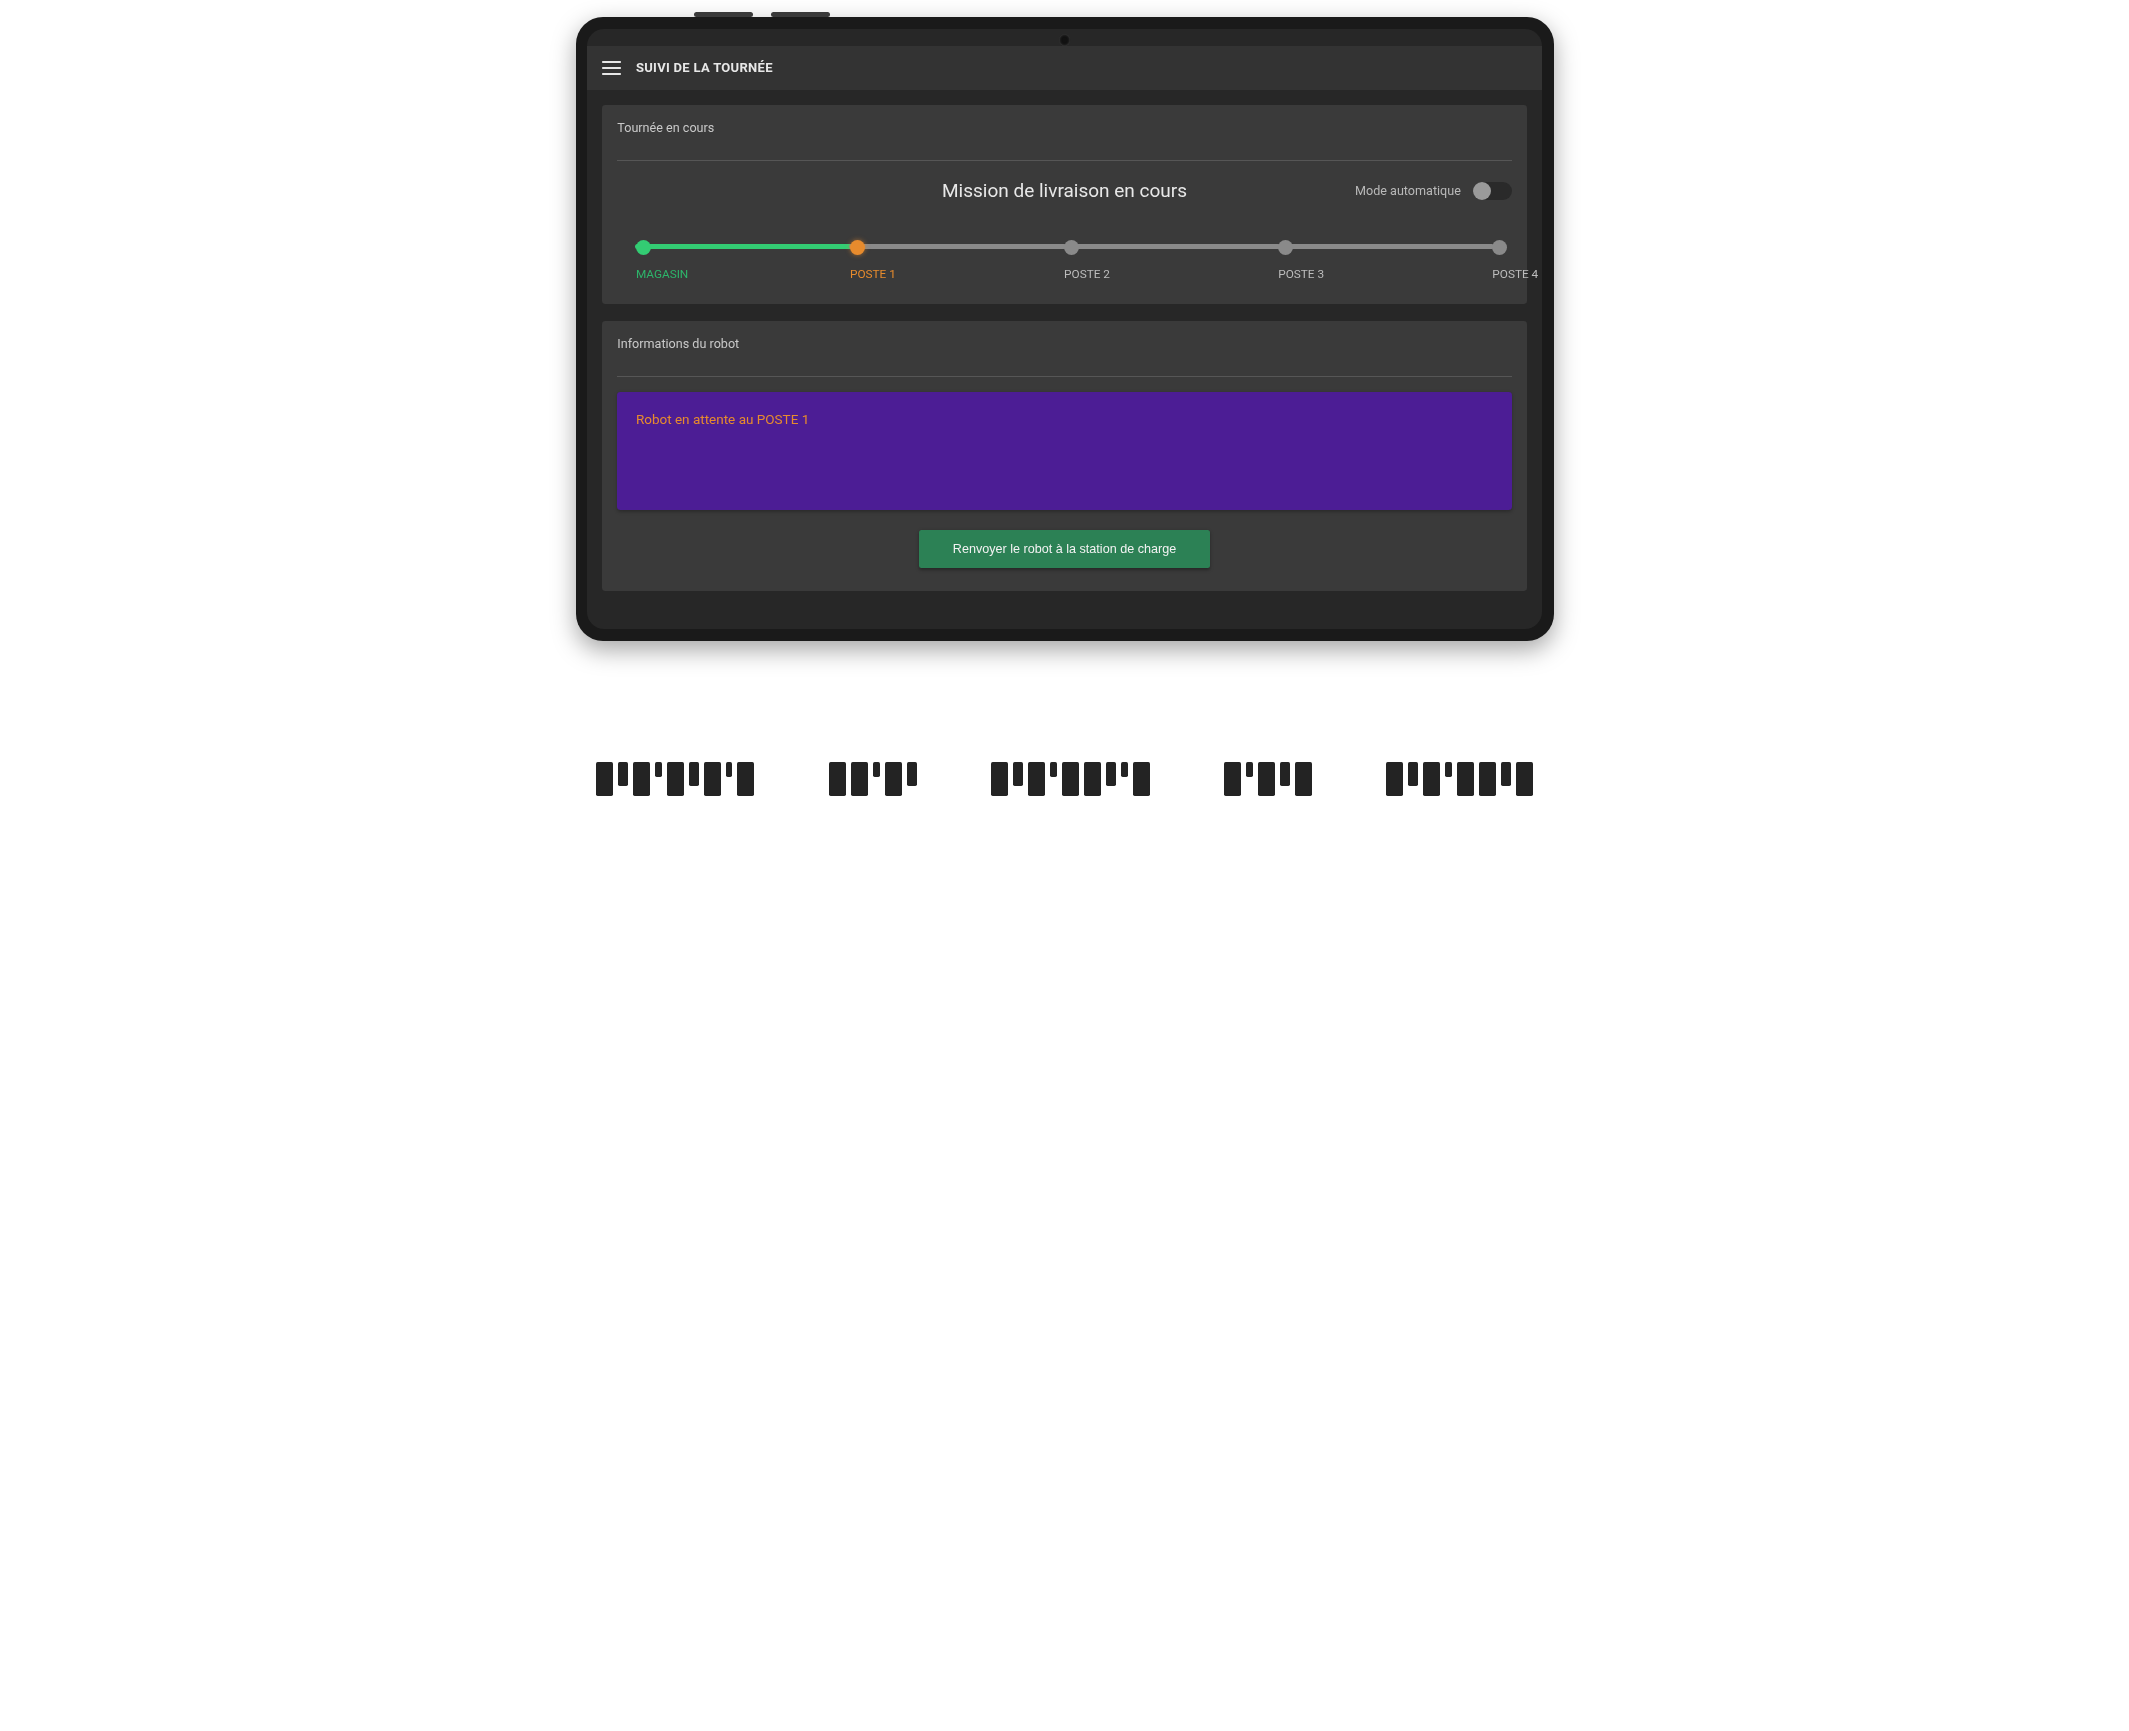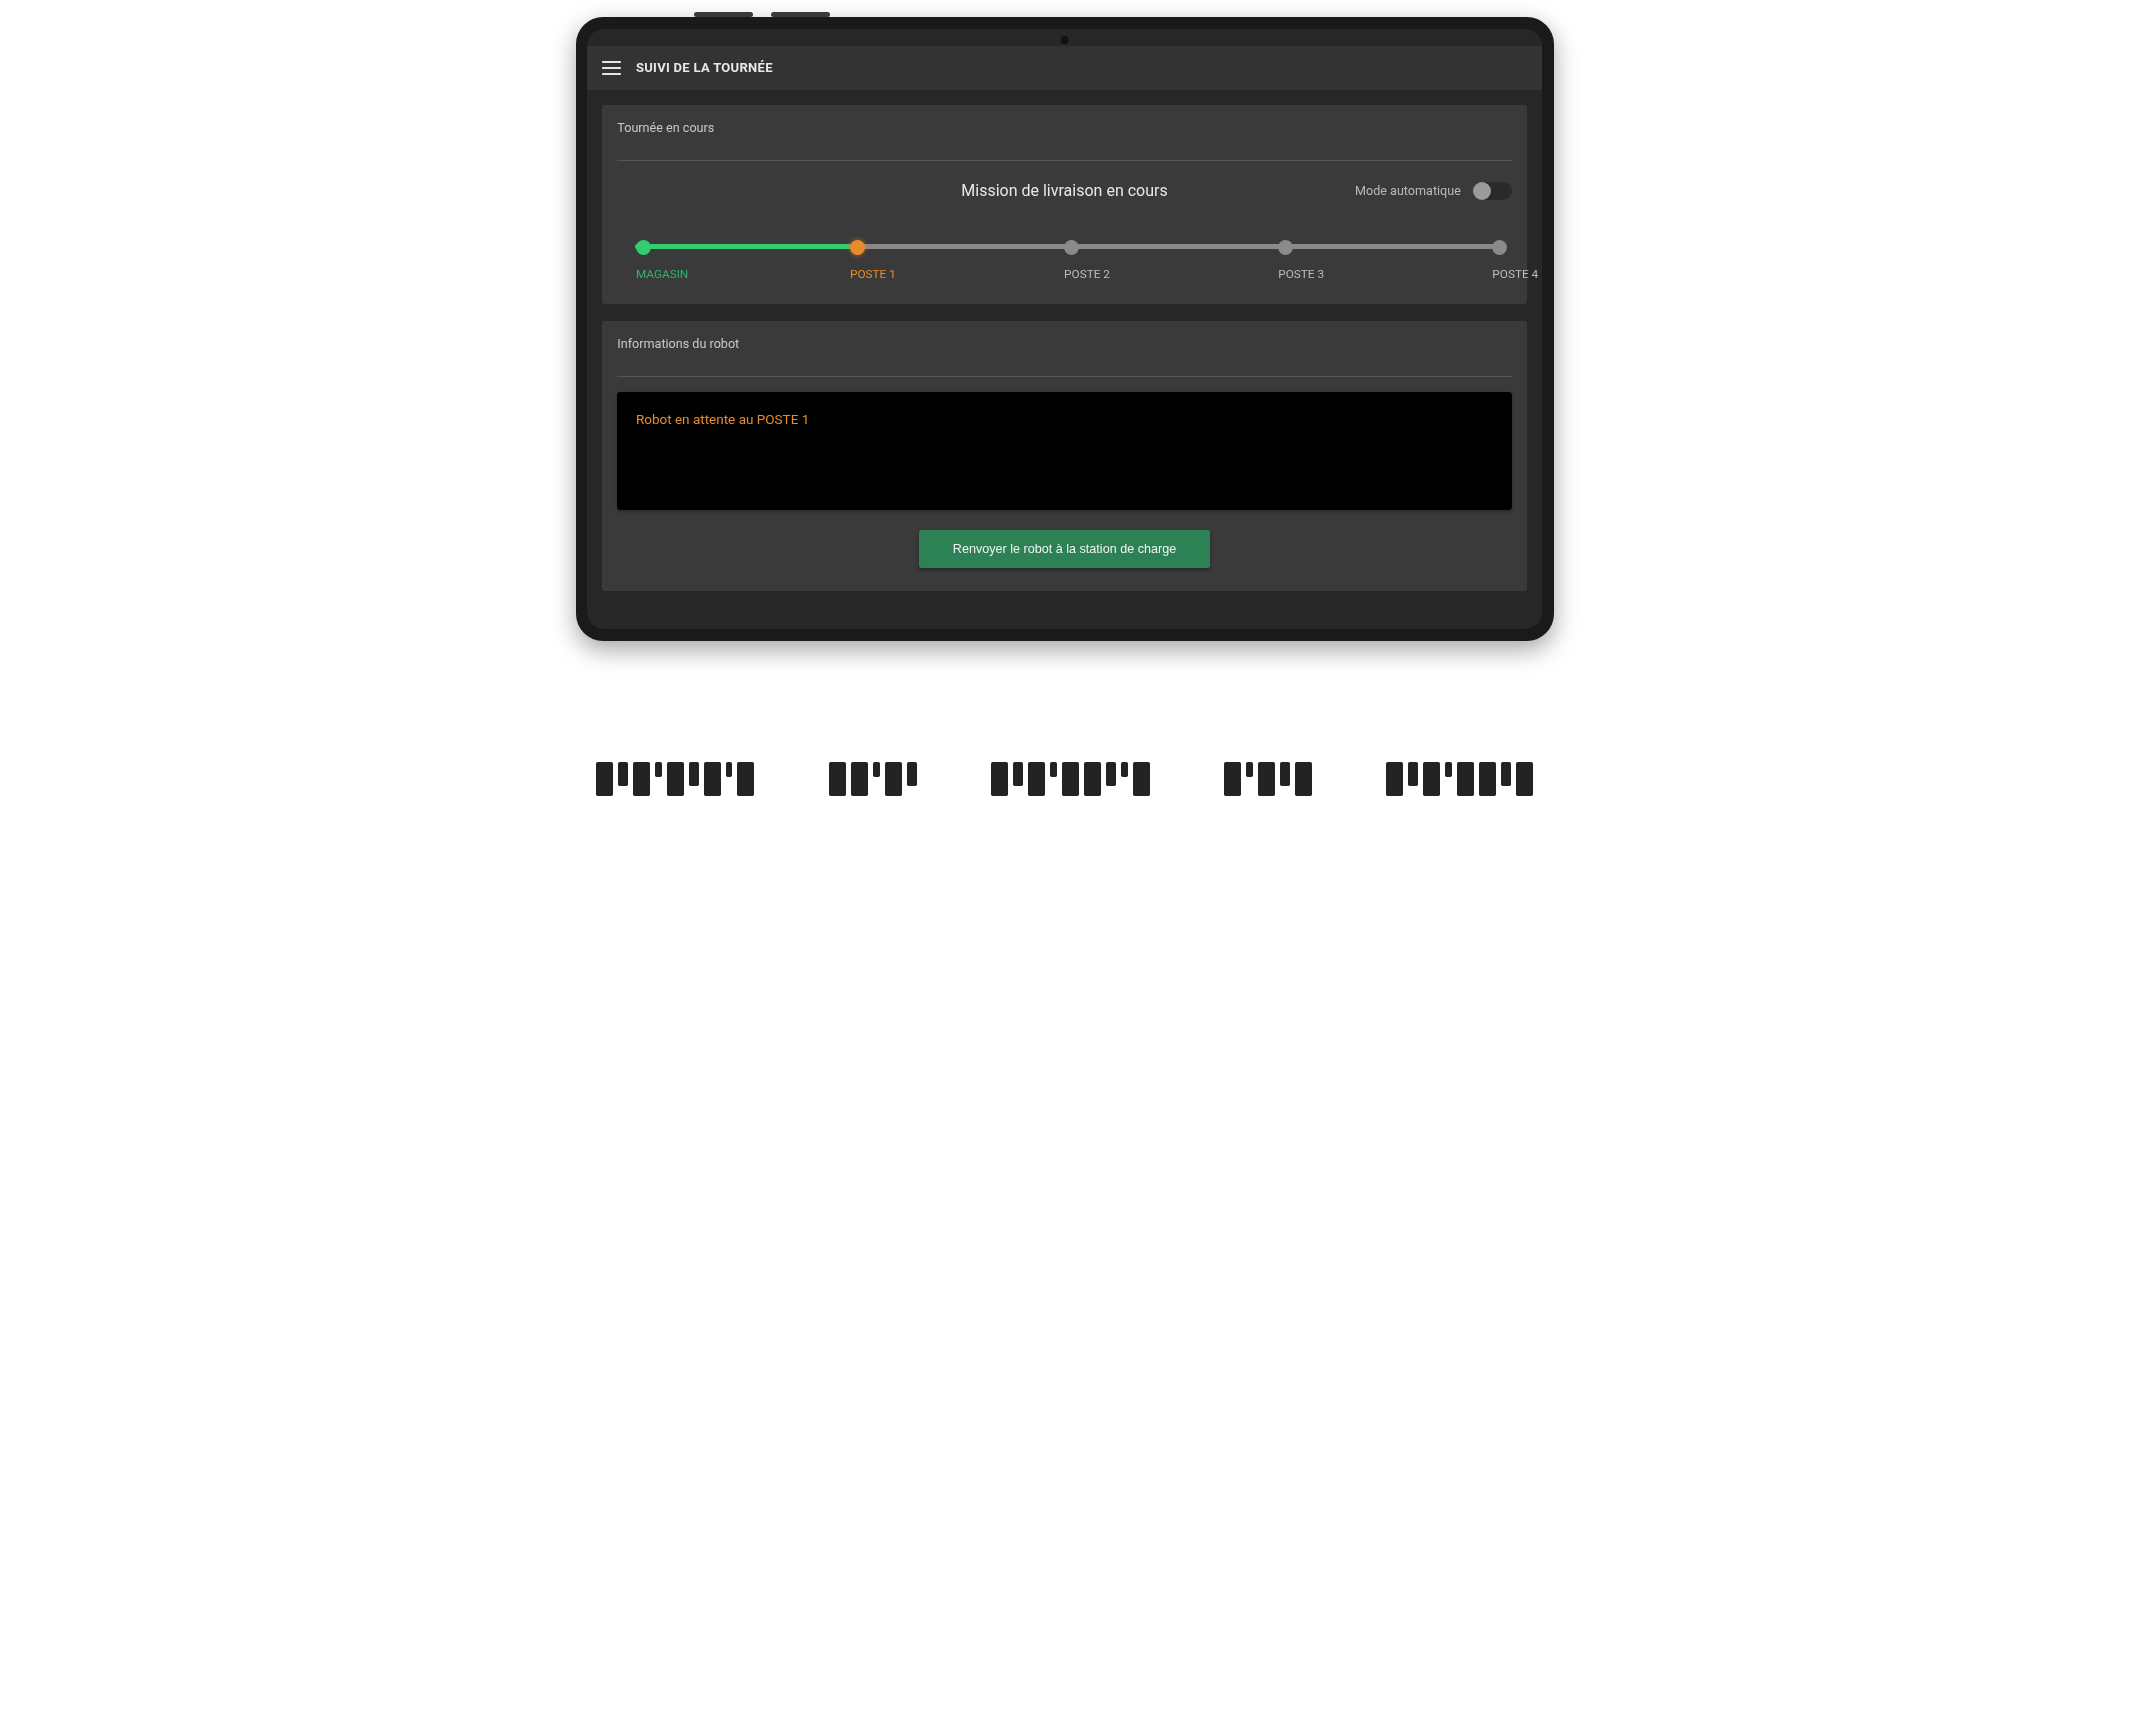--- a/index.html
+++ b/index.html
@@ -74,21 +74,21 @@
     padding-bottom: 25px;
     border-bottom: 0.8px solid #565656;
     margin-bottom: 15px;
   }
 
   
   .mission-row {
     display: flex; align-items: center; justify-content: center;
     position: relative; height: 30px; margin-bottom: 34px;
   }
-  .mission-title { color: #e8e8e8; font-size: 16px; }
+  .mission-title { color: #e8e8e8; font-size: 19px; }
   .mode-wrap {
     position: absolute; right: 0; top: 0; bottom: 0;
     display: flex; align-items:center; gap: 11.8px;
   }
   .mode-label { color: #b9b9b9; font-size: 12.6px; }
   .switch {
     width: 39px; height: 18.6px; border-radius: 10px;
     background: #2a2a2a; position: relative;
   }
   .switch .knob {
@@ -110,21 +110,21 @@
   .step-label.done { color:#2db46a; }
   .step-label.current { color:#e78b2d; }
 
   .bar {
     flex:1; height:5px; background:#8a8a8a; border-radius:2.5px; margin: 0 -1.7px;
     position:relative; top:-13.5px;
   }
   .bar.done { background:#33cc73; }
 
   .status-box {
-    background: #000000;
+    background: #4c1d95;
     border-radius: 3.4px;
     padding: 18.6px;
     min-height: 118px;
     color:#e78b2d; font-size:13.5px;
     box-shadow: 0 1.7px 3.4px rgba(0,0,0,.25);
   }
 
   .action-row { display:flex; justify-content:center; margin-top:20px; }
   .primary-btn {
     background:#2c8155; color:#f2f2f2;

